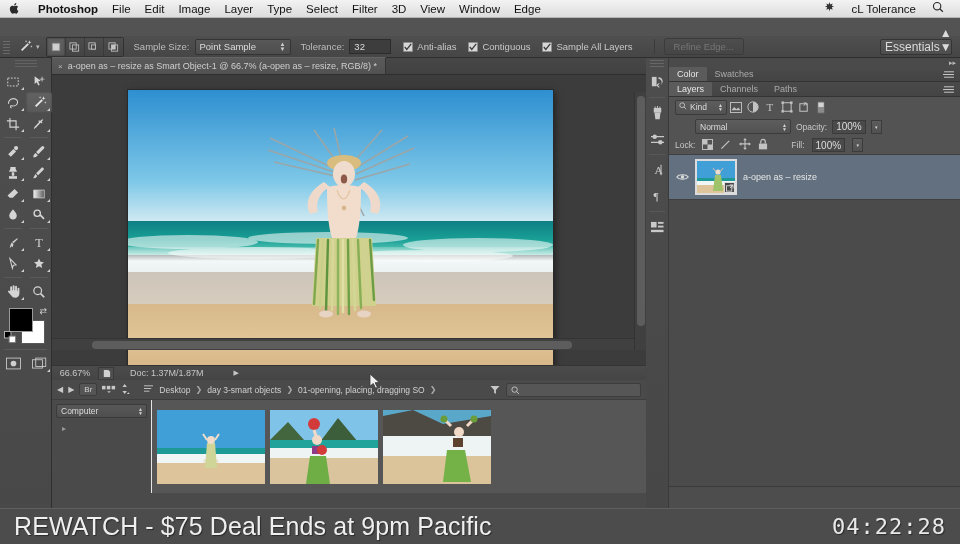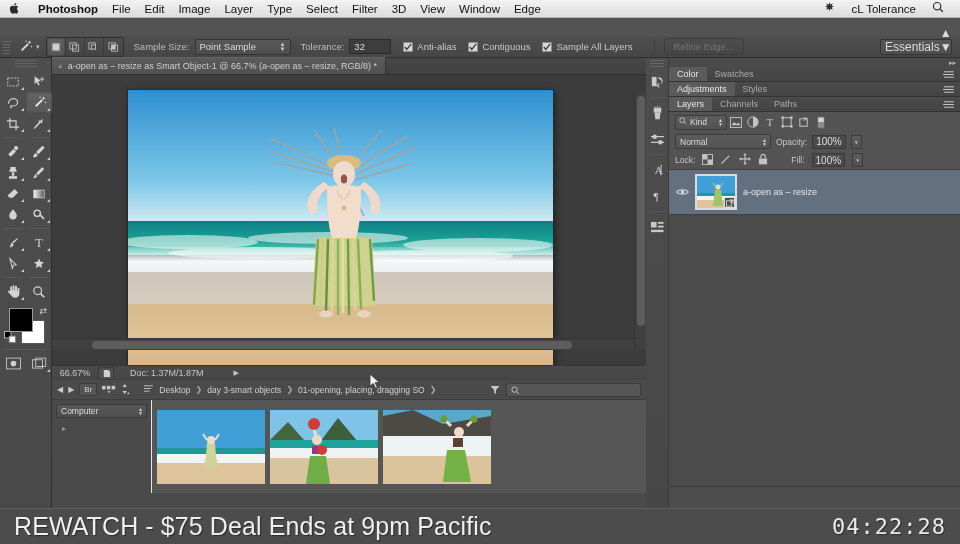--- a/index.html
+++ b/index.html
@@ -171,21 +171,21 @@
   .ptabrow { height:15px; background: linear-gradient(#4a4a4a,#444); border-bottom:1px solid #333; display:flex; align-items:stretch; }
   .ptab { font-size:9px; color:#aaa; padding:0 8px; display:flex; align-items:center; }
   .ptab.on { background:#5b5b5b; color:#e8e8e8; }
   .pmenu { margin-left:auto; display:flex; align-items:center; padding-right:5px; }
   .filterrow { height:20px; display:flex; align-items:center; gap:0px; padding:0 6px; background:#535353; }
   .kindsel { width:52px; height:15px; background: linear-gradient(#5d5d5d,#525252); border:1px solid #3b3b3b;
     border-radius:2px; font-size:8.5px; color:#dcdcdc; display:flex; align-items:center; gap:3px; padding:0 3px; position:relative;}
   .fico { width:17px; height:16px; display:flex; align-items:center; justify-content:center; color:#c3c3c3; }
   .blendrow { height:19px; display:flex; align-items:center; padding:0 6px; gap:5px; background:#535353; }
   .blendsel { width:96px; height:15px; background: linear-gradient(#5d5d5d,#525252); border:1px solid #3b3b3b; border-radius:2px;
-    font-size:8.5px; color:#dcdcdc; display:flex; align-items:center; padding:0 4px; position:relative;}
+    font-size:8.5px; color:#dcdcdc; display:flex; align-items:center; padding:0 4px; position:relative;margin-left:20px;}
   .minilabel { font-size:8.5px; color:#c8c8c8; white-space:nowrap;}
   .minifield { height:14px; background:#4a4a4a; border:1px solid #3a3a3a; font-size:10px; color:#dcdcdc;
     display:flex; align-items:center; padding:0 3px; }
   .stepper { width:11px; height:14px; background: linear-gradient(#5c5c5c,#515151); border:1px solid #3b3b3b;
     display:flex; align-items:center; justify-content:center; font-size:5px; color:#d6d6d6;}
   .lockrow { height:18px; display:flex; align-items:center; padding:0 6px; gap:7px; background:#535353; }
   .layerlist { flex:1; background:#4b4b4b; }
   .layer {
     height:46px; display:flex; align-items:center; gap:6px; padding:0 6px;
     background:#62707f; border-top:1px solid #3f3f3f; border-bottom:1px solid #3f3f3f;
@@ -764,30 +764,20 @@
         <span class="ptab on">Color</span>
         <span class="ptab">Swatches</span>
         <span class="pmenu">
           <svg width="12" height="9" viewBox="0 0 13 10">
               <path stroke="#c8c8c8" stroke-width="1.1" d="M1 2h11M1 5h11M1 8h11"></path>
               <path fill="#c8c8c8" d="M0 4.2l2 .8-2 .8z"></path>
             </svg>
         </span>
       </div>
 
-      <div class="ptabrow">
-        <span class="ptab on">Adjustments</span>
-        <span class="ptab">Styles</span>
-        <span class="pmenu">
-          <svg width="12" height="9" viewBox="0 0 13 10">
-              <path stroke="#c8c8c8" stroke-width="1.1" d="M1 2h11M1 5h11M1 8h11"></path>
-              <path fill="#c8c8c8" d="M0 4.2l2 .8-2 .8z"></path>
-            </svg>
-        </span>
-      </div>
 
       <div class="ptabrow">
         <span class="ptab on">Layers</span>
         <span class="ptab">Channels</span>
         <span class="ptab">Paths</span>
         <span class="pmenu">
           <svg width="12" height="9" viewBox="0 0 13 10">
               <path stroke="#c8c8c8" stroke-width="1.1" d="M1 2h11M1 5h11M1 8h11"></path>
               <path fill="#c8c8c8" d="M0 4.2l2 .8-2 .8z"></path>
             </svg>

